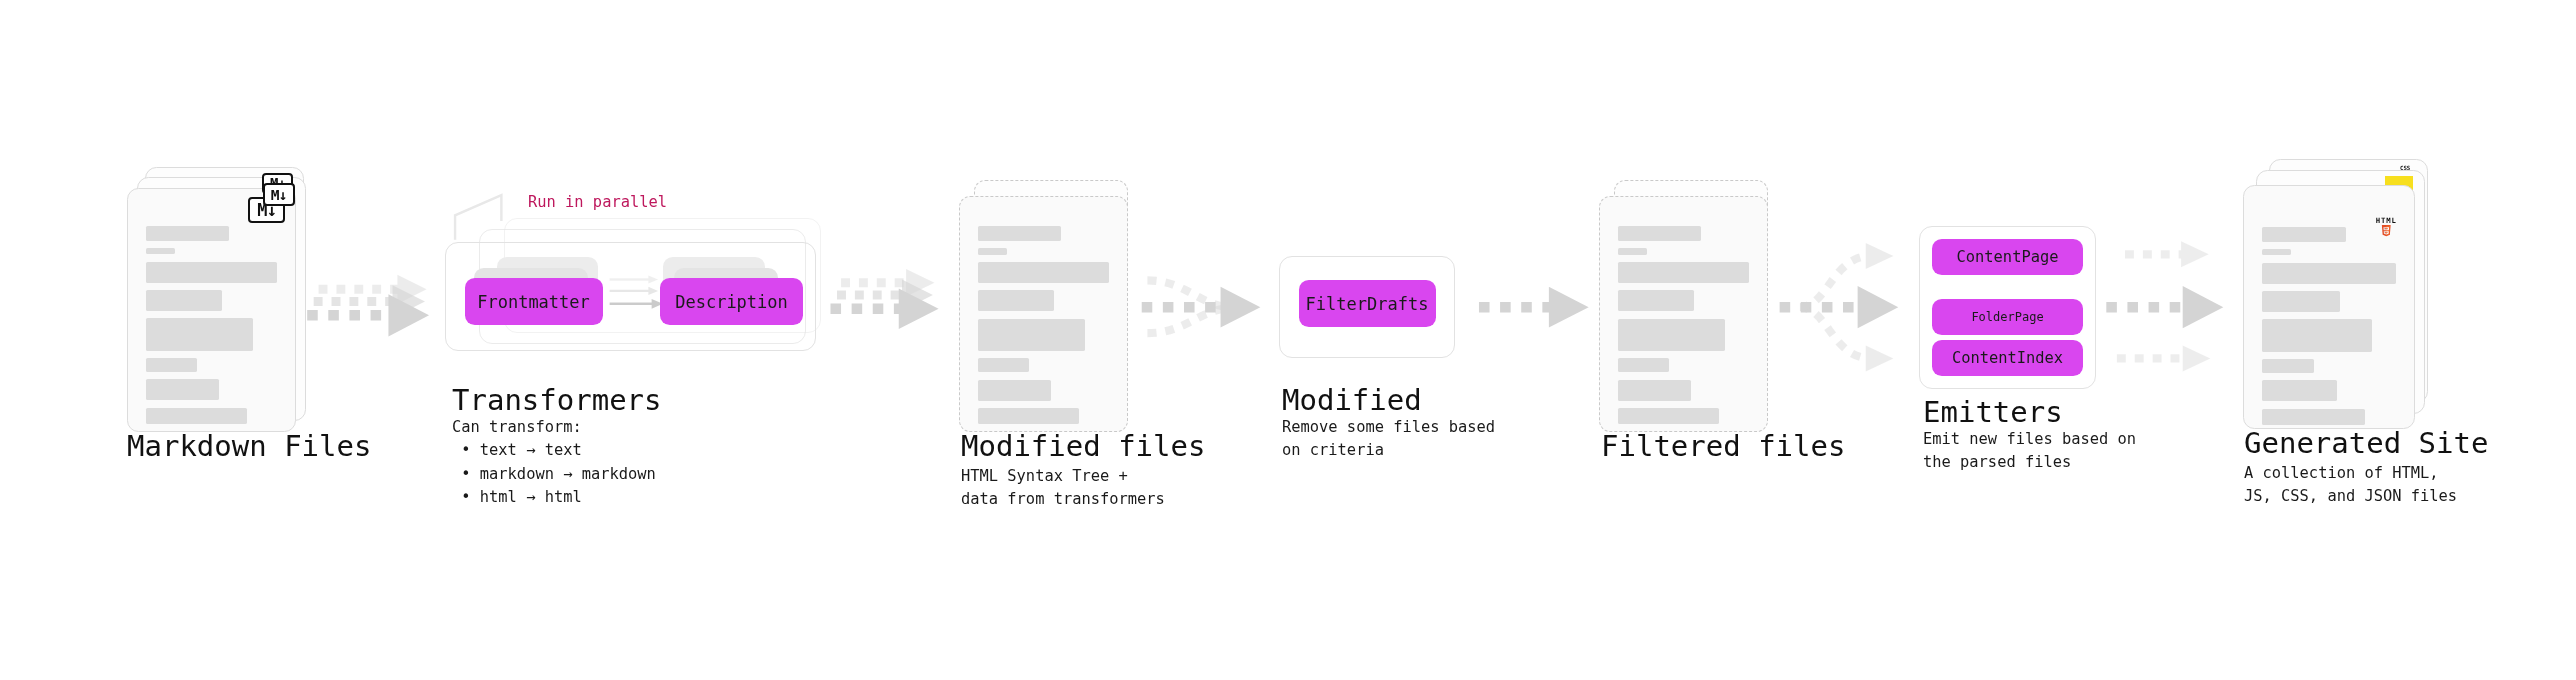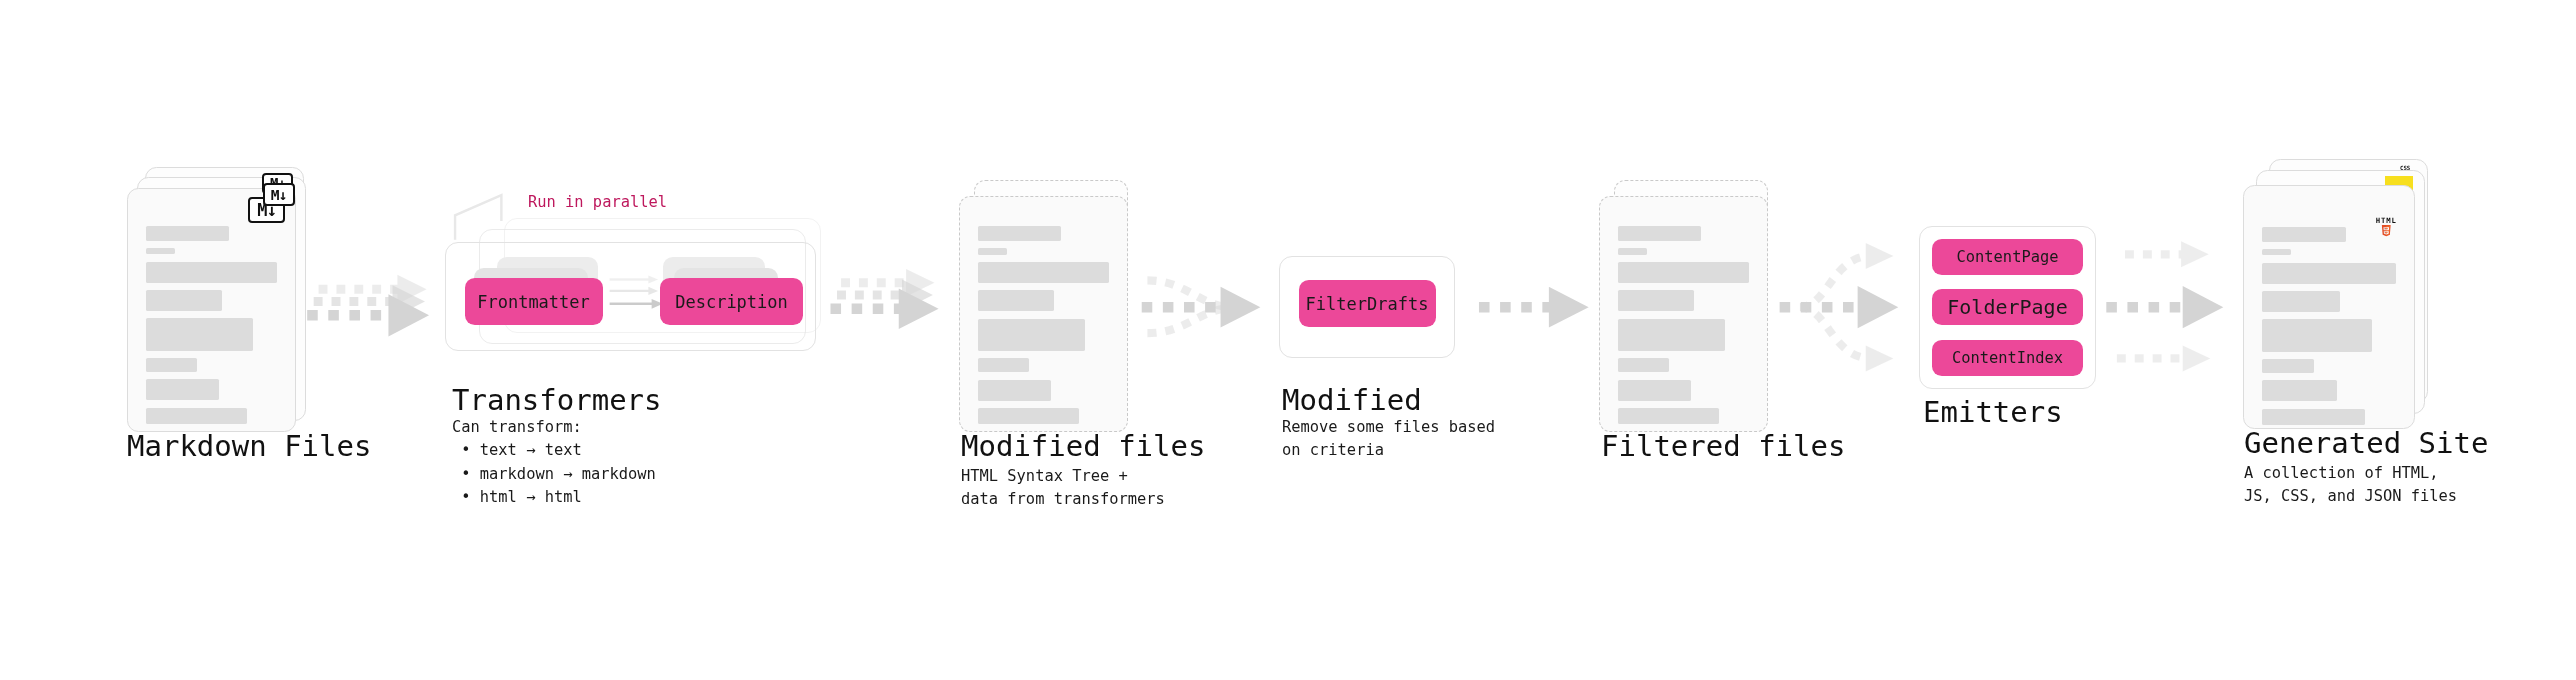--- a/index.html
+++ b/index.html
@@ -42,21 +42,21 @@
   
   .proc-stack { position: relative; }
   .proc-box {
     position: absolute;
     border: 1.6px solid #e2e2e2;
     border-radius: 13px;
     background: transparent;
   }
   .chip {
     position: absolute;
-    background: #ec4899;
+    background: #d946ef;
     border-radius: 9.8px;
     display: flex; align-items: center; justify-content: center;
     color: #1a1a1a;
     white-space: nowrap;
   }
   .chip.ghost2 { background: #ececec; }
   .chip.ghost1 { background: #e4e4e4; }
 
   
   .title {
@@ -287,25 +287,27 @@
         </div>
       </div>
     </div>
   </div>
   <div class="title" style="left:1601px; top:429px;">Filtered files</div>
 
   <div class="stage-block" style="left:1919px; top:226px; width:177px; height:163px;">
     <div class="proc-stack" style="width:177px; height:163px;">
       <div class="proc-box" style="left:0px; top:0px; width:177px; height:163px;"></div>
       <div class="chip" style="left:13px; top:13px;  width:151px; height:36px; font-size:15.4px;">ContentPage</div>
-      <div class="chip" style="left:13px; top:63px;  width:151px; height:36px; font-size:20px;">FolderPage</div>
+      <div class="chip" style="left:13px; top:73px;  width:151px; height:36px; font-size:12px;">FolderPage</div>
       <div class="chip" style="left:13px; top:114px; width:151px; height:36px; font-size:15.4px;">ContentIndex</div>
     </div>
   </div>
   <div class="title" style="left:1923px; top:395px;">Emitters</div>
+  <div class="subtitle" style="left:1923px; top:428px;">Emit new files based on
+the parsed files</div>
 
   <div class="stage-block" style="left:2243px; top:159px; width:195px; height:276px;">
     <div class="doc-stack" style="width:195px; height:276px;">
 
       <div class="doc-card back2" style="left:26px; top:0px; width:159px; height:244px;">
 
         <div style="position:absolute; right:11.4px; top:4.1px; width:21px; height:11.4px;
                     display:flex; flex-direction:column; align-items:center; justify-content:flex-end;">
           <span style="font-size:5.7px; font-weight:bold; color:#111; line-height:1;">CSS</span>
           <span style="display:block; width:21px; height:3.3px; background:#264de4; margin-top:0.8px;"></span>

